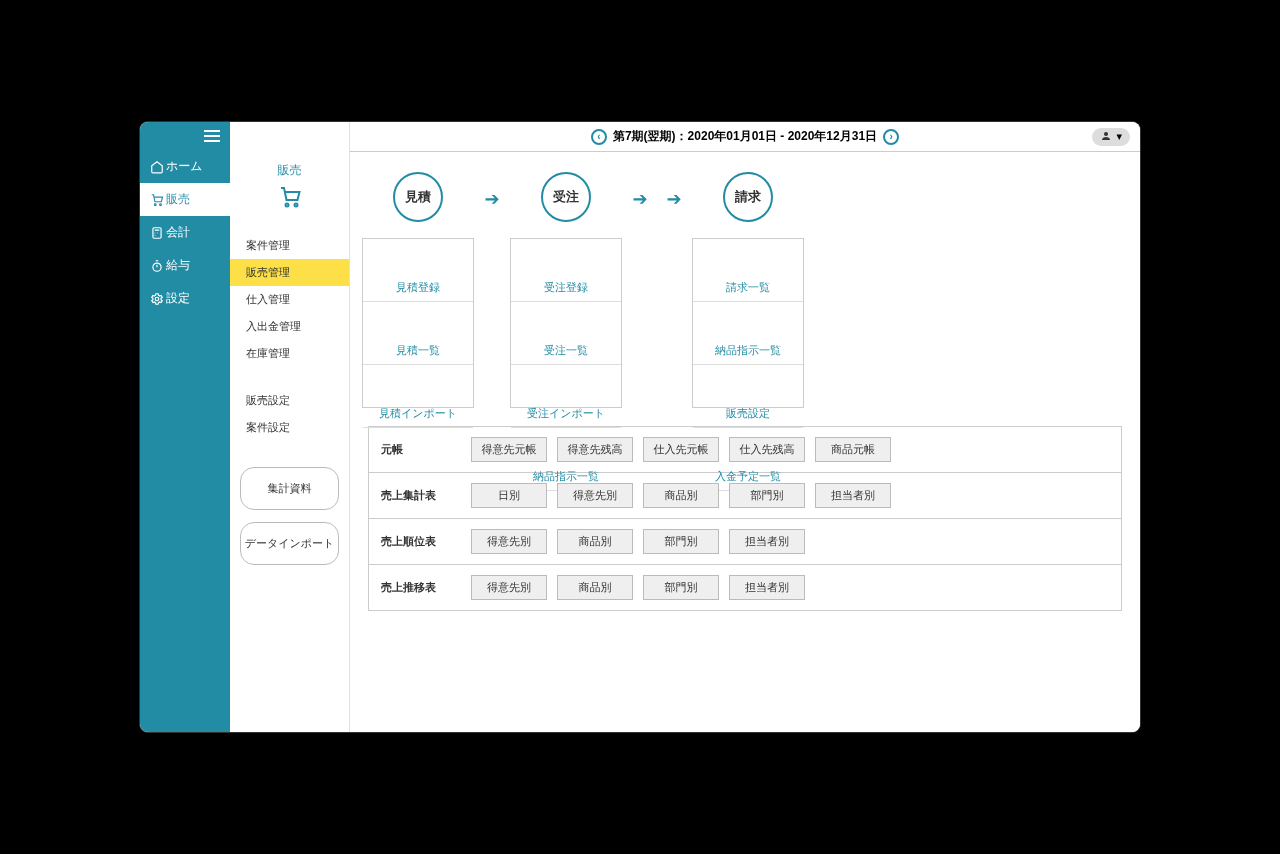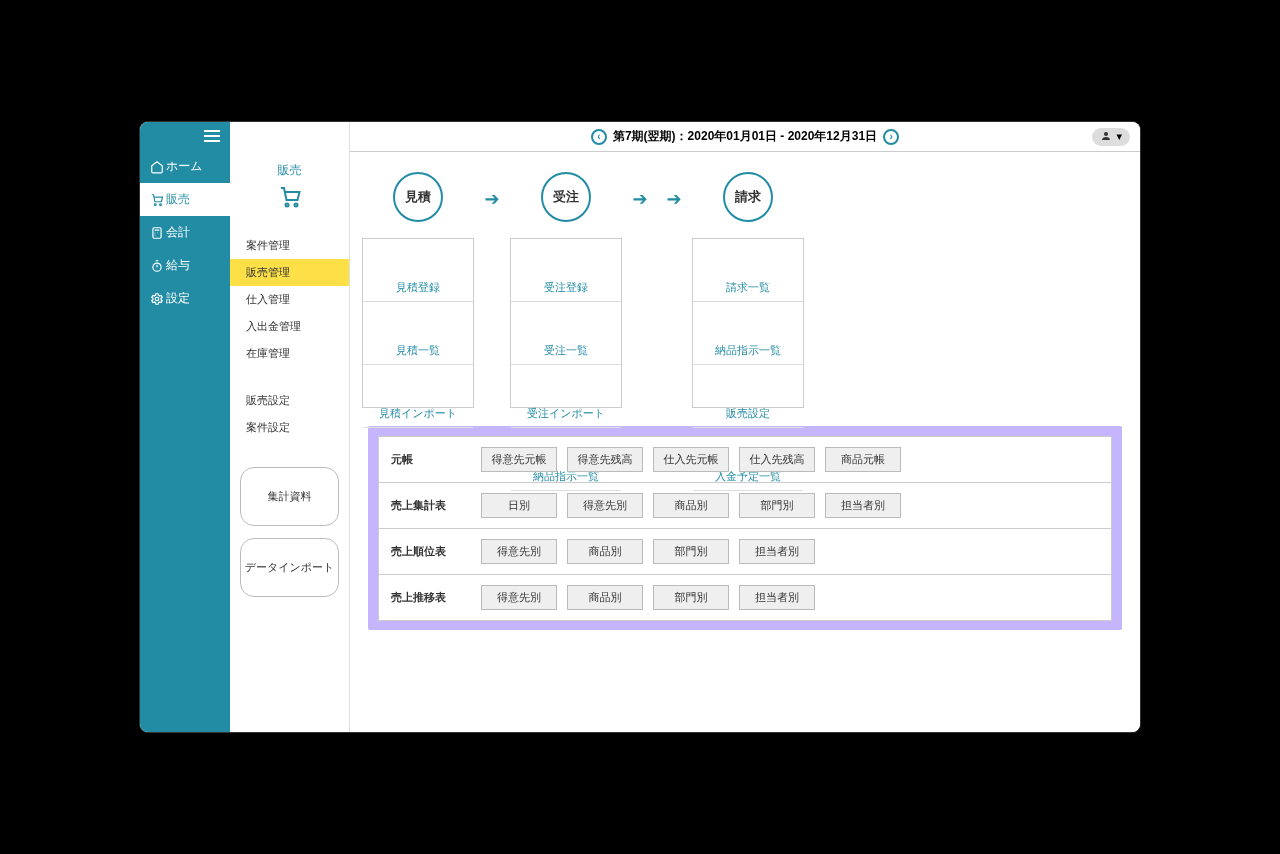--- a/index.html
+++ b/index.html
@@ -85,21 +85,21 @@
     color: #333;
   }
   .subnav-item.active {
     background: #fde047;
   }
   .subnav-gap { height: 20px; }
   .pill-btn {
     margin: 6px 10px;
     border: 1px solid #bbb;
     border-radius: 14px;
-    padding: 21px 0;
+    padding: 13px 0;
     text-align: center;
     font-size: 11px;
     color: #333;
   }
   
   .main {
     flex: 1;
     display: flex;
     flex-direction: column;
     background: #fff;
@@ -185,22 +185,21 @@
   }
   .flow-arrow {
     width: 20px;
     padding-top: 16px;
     color: #238ca5;
     font-size: 18px;
     text-align: center;
   }
   
   .panel {
-    background: #c4b5fd;
-    padding: 10px;
+    background: #404040;
     border-radius: 2px;
   }
   .panel-row {
     background: #fff;
     border: 1px solid #ccc;
     padding: 10px 12px;
     display: flex;
     align-items: center;
     gap: 10px;
     margin-bottom: -1px;

